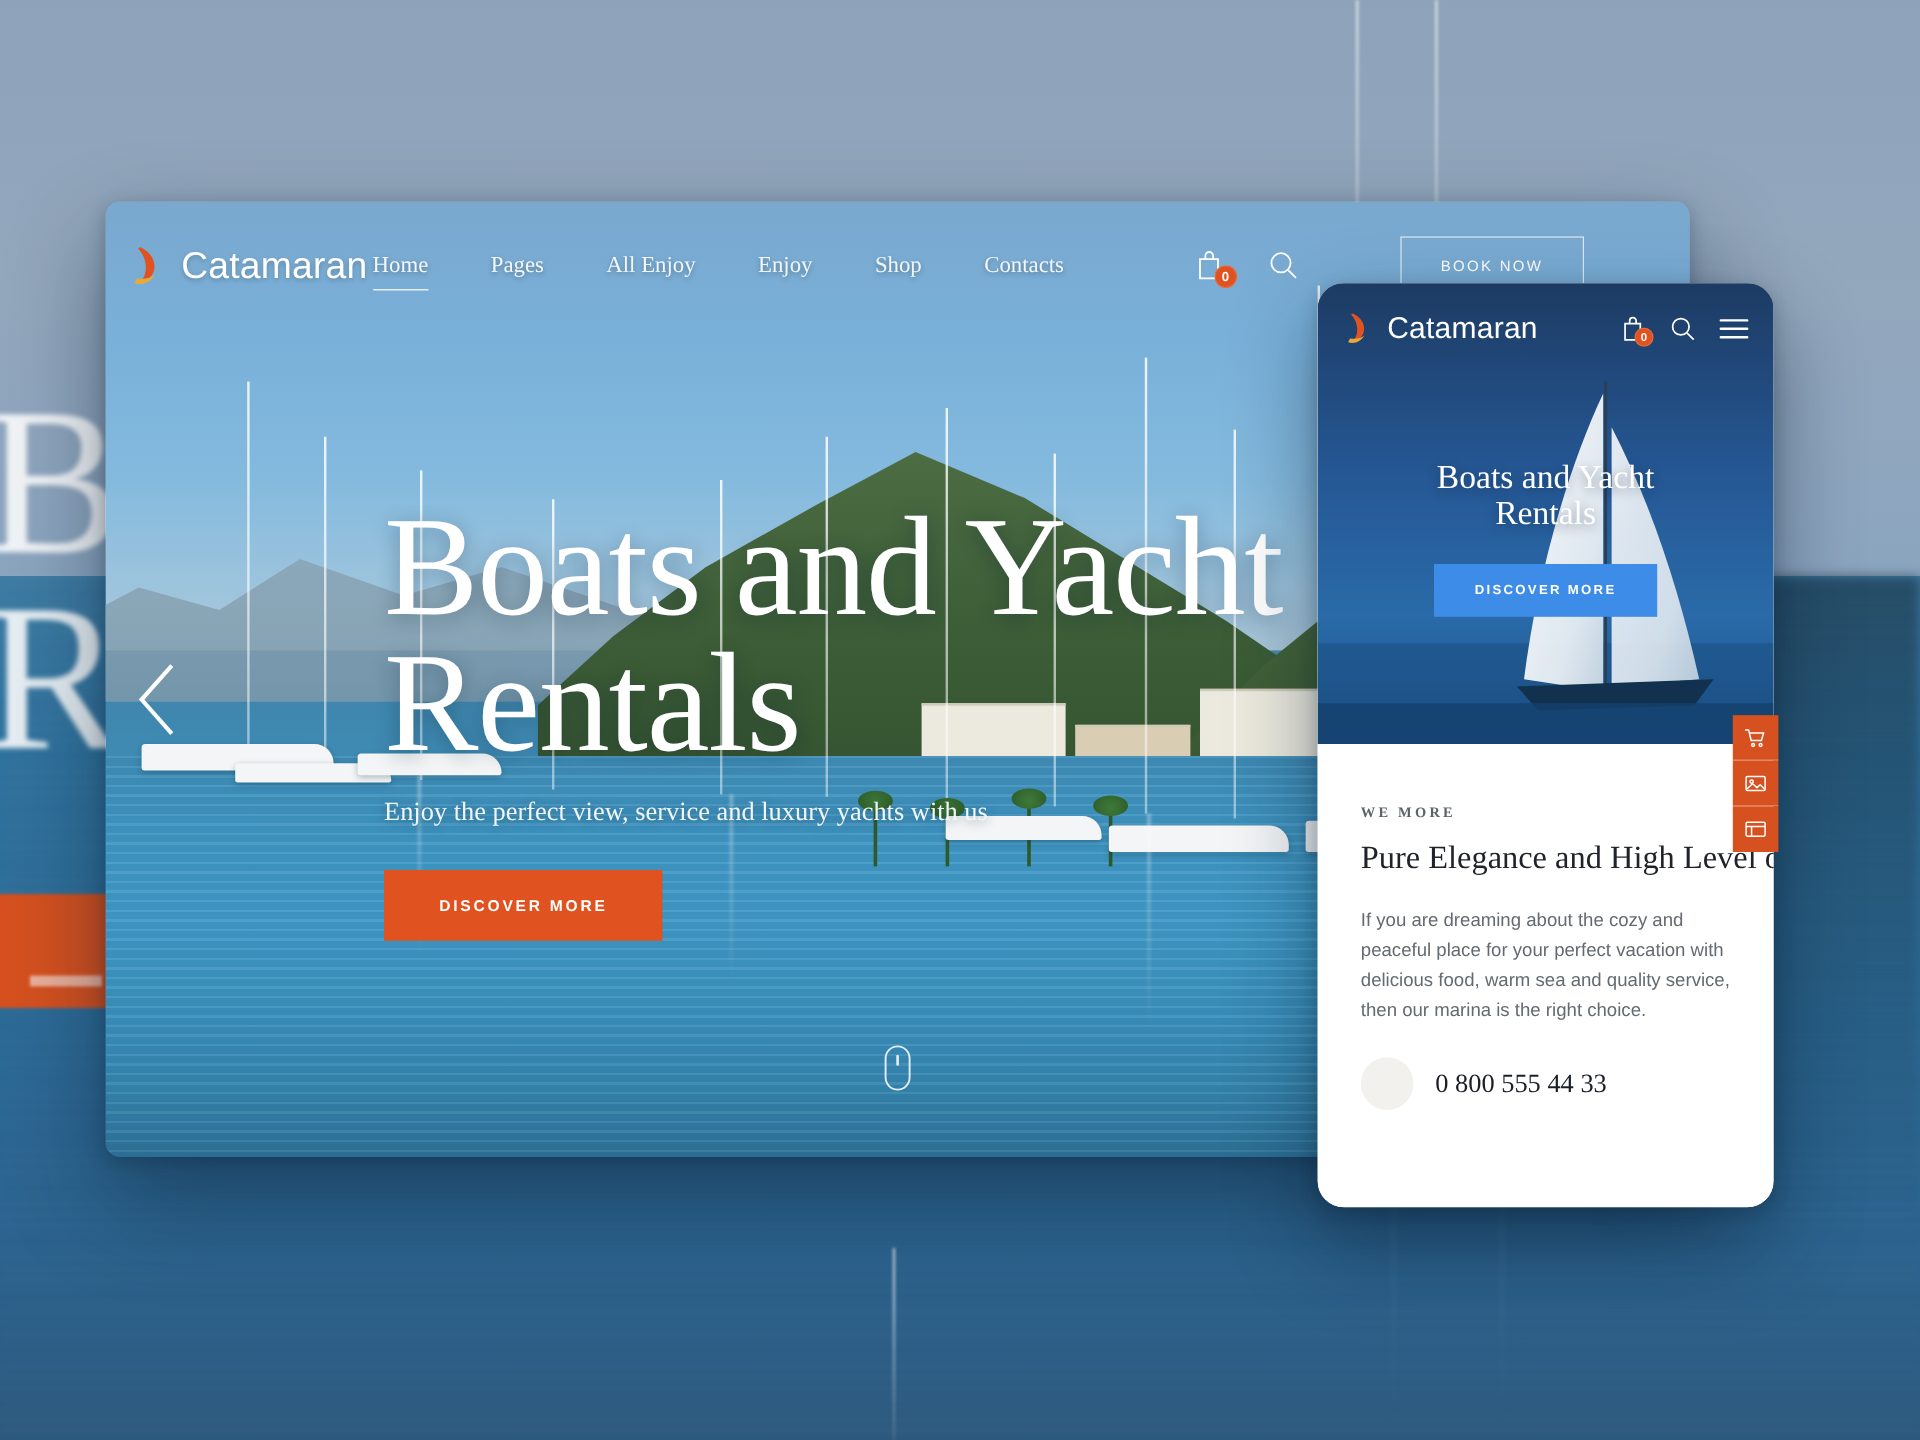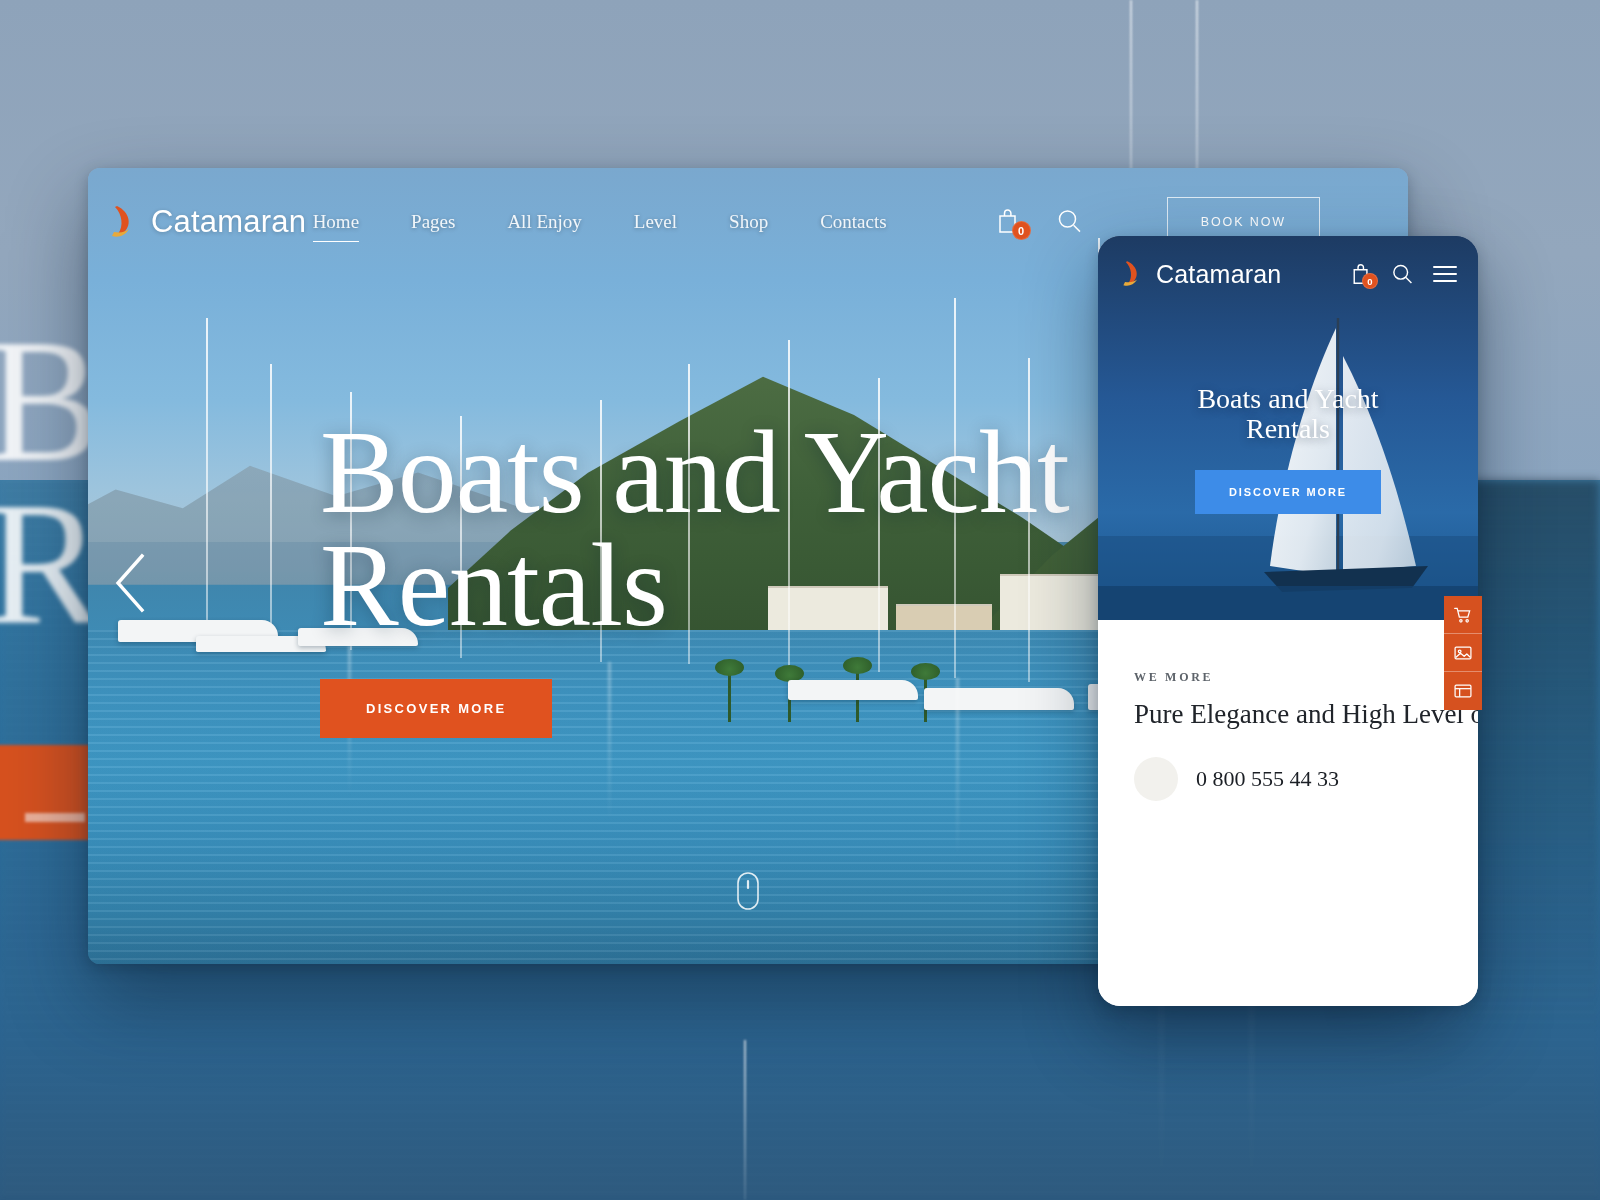--- a/index.html
+++ b/index.html
@@ -383,21 +383,21 @@
           <path d="M6 30 C13 31, 17 30, 21 27 C17 34, 10 36, 4 34 Z" fill="#e8a93a"></path>
         </svg>
       </span>
       <span class="logo-text">Catamaran</span>
     </div>
 
     <nav class="d-nav">
       <a href="#" class="active">Home</a>
       <a href="#">Pages</a>
       <a href="#">All Enjoy</a>
-      <a href="#">Level</a>
+      <a href="#">Enjoy</a>
       <a href="#">Shop</a>
       <a href="#">Contacts</a>
     </nav>
 
     <div class="d-actions">
       <span class="icon-btn">
         <svg width="26" height="28" viewBox="0 0 26 28" fill="none" stroke="#fff" stroke-width="1.5">
           <path d="M5 9 h15 v16 h-15 z"></path>
           <path d="M9.5 9 V6.2 a3.2 3.2 0 0 1 6.4 0 V9"></path>
         </svg>
@@ -412,20 +412,21 @@
       <button class="book-btn">BOOK NOW</button>
     </div>
     <div class="d-header-spacer"></div>
   </div>
 
   <div class="d-hero">
     <h1>
       <span>Boats and Yacht</span><br>
       <span>Rentals</span>
     </h1>
+    <p>Enjoy the perfect view, service and luxury yachts with us</p>
     <button class="discover-btn">DISCOVER MORE</button>
   </div>
 
   <div class="d-prev">
     <svg width="46" height="66" viewBox="0 0 46 66" fill="none" stroke="#ffffff" stroke-width="3.4" stroke-linecap="square">
       <path d="M34 6 L10 33 L34 60"></path>
     </svg>
   </div>
 
   <div class="d-scroll">
@@ -503,20 +504,21 @@
       </h2>
       <button class="m-discover">DISCOVER MORE</button>
     </div>
   </div>
 
   <div class="m-body">
     <div class="we-offer">WE MORE</div>
     <h3 class="m-title">
       <span>Pure Elegance and High Level of</span>
     </h3>
+    <p class="m-text">If you are dreaming about the cozy and peaceful place for your perfect vacation with delicious food, warm sea and quality service, then our marina is the right choice.</p>
 
     <div class="m-phone">
       <span class="phone-circle">
         
       </span>
       <span class="phone-num">0 800 555 44 33</span>
     </div>
   </div>
 </div>
 

